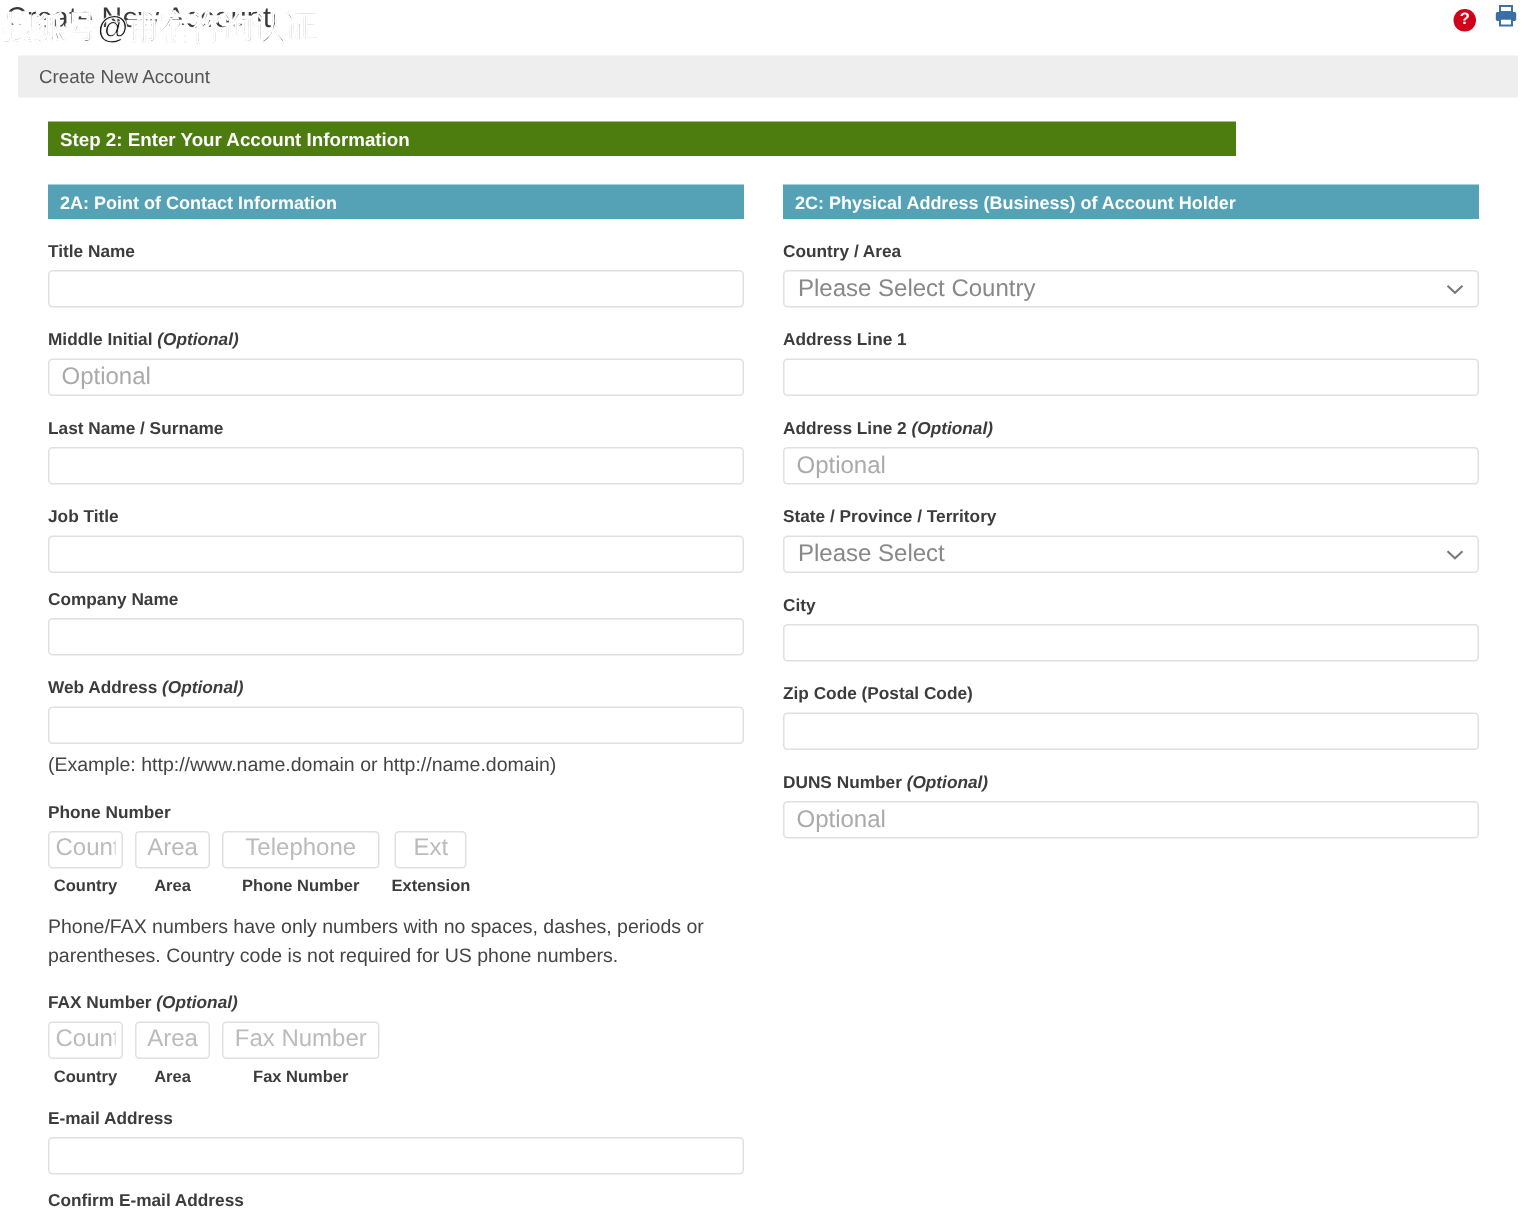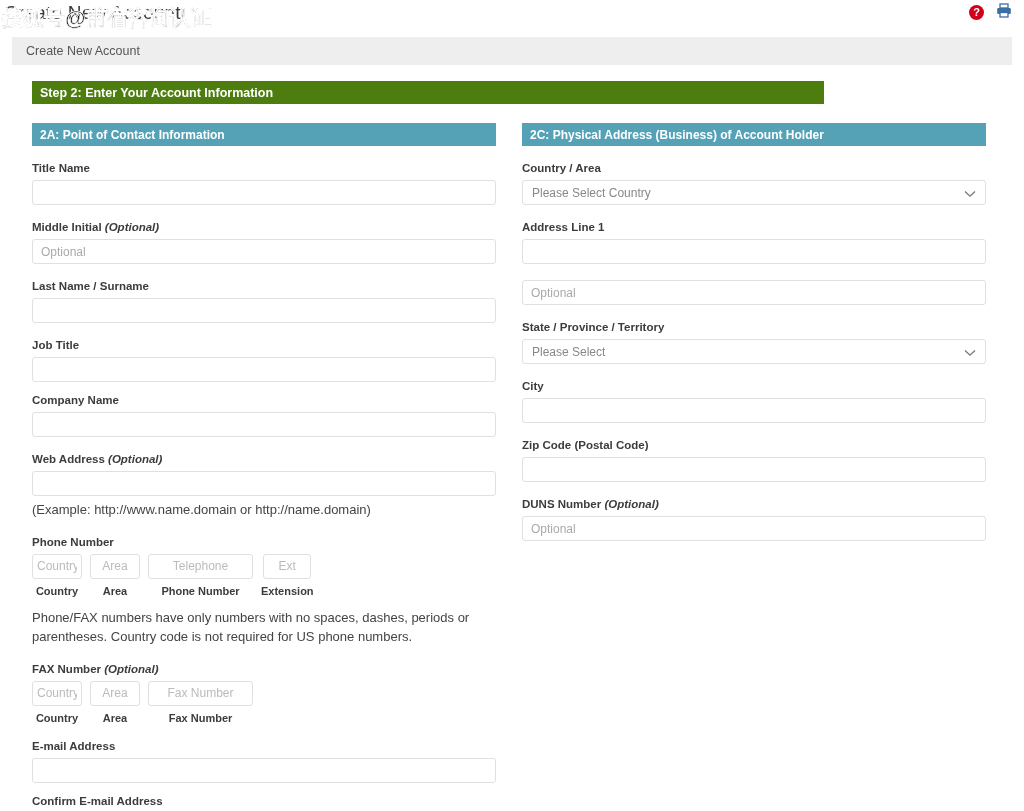--- a/index.html
+++ b/index.html
@@ -125,21 +125,21 @@
     font-style: italic;
     color: #3c3c3c;
   }
 
   .inp {
     width: 100%;
     height: 25px;
     border: 1px solid #e0e0e0;
     border-radius: 3px;
     background: #ffffff;
-    font-size: 12px;
+    font-size: 16px;
     font-family: "Liberation Sans", sans-serif;
     color: #333333;
     padding: 0 8px;
     outline: none;
   }
   .inp::placeholder { color: #aaaaaa; }
 
   select.inp {
     appearance: none;
     -webkit-appearance: none;
@@ -332,20 +332,24 @@
         </span>
       </div>
     </div>
 
     <div class="field">
       <label class="lbl">Address Line 1</label>
       <input class="inp" type="text" placeholder="" style="">
     </div>
 
     <div class="field">
+      <label class="lbl">
+        <span>Address Line 2</span>
+        <span class="opt">(Optional)</span>
+      </label>
       <input class="inp" type="text" placeholder="Optional" style="">
     </div>
 
     <div class="field">
       <label class="lbl">State / Province / Territory</label>
       <div class="select-wrap">
         <select class="inp">
           <option>Please Select</option>
         </select>
         <span class="chev">

